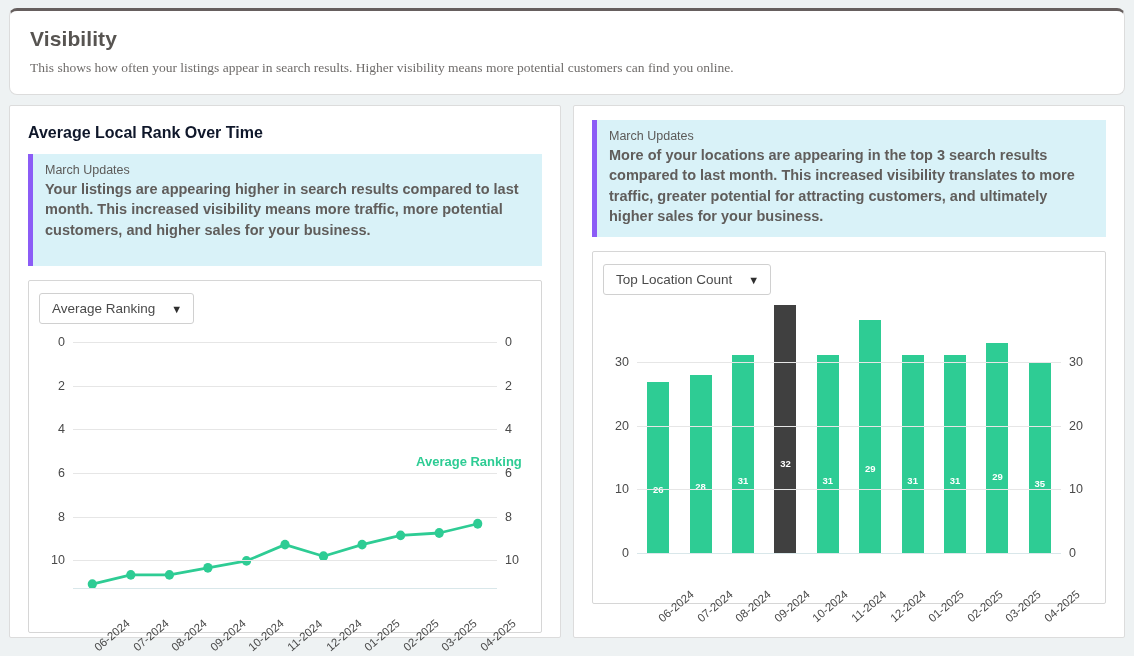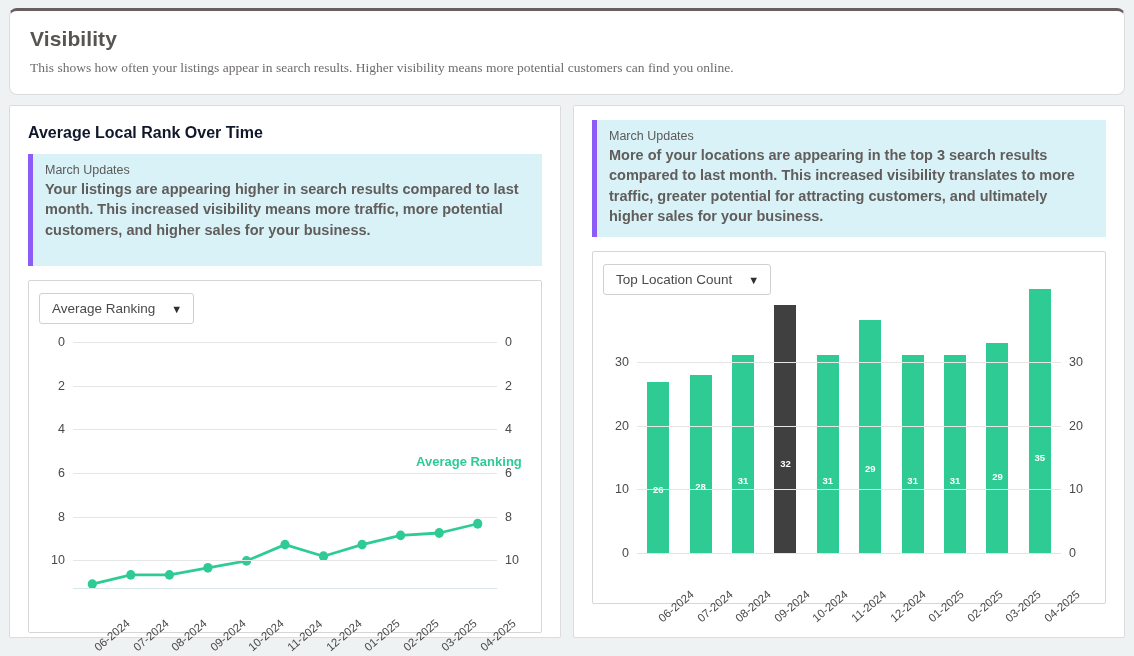--- a/index.html
+++ b/index.html
@@ -365,21 +365,21 @@
                   <div class="bar" style="height: 197.73px; background: rgb(46, 204, 148);">
                     <span class="bar-value">31</span>
                   </div>
                 </div>
                 <div class="bar-slot">
                   <div class="bar" style="height: 210.486px; background: rgb(46, 204, 148);">
                     <span class="bar-value">29</span>
                   </div>
                 </div>
                 <div class="bar-slot">
-                  <div class="bar" style="height: 264px; background: rgb(46, 204, 148);">
+                  <div class="bar" style="height: 190px; background: rgb(46, 204, 148);">
                     <span class="bar-value">35</span>
                   </div>
                 </div>
               </div>
           <div class="gridline" style="top: 184.216px;"></div>
               <div class="gridline" style="top: 120.432px;"></div>
               <div class="gridline" style="top: 56.6486px;"></div>
               <div class="baseline" style="top: 248px;"></div>
             </div>
           <div class="xlabels" id="bar-xlabels">

